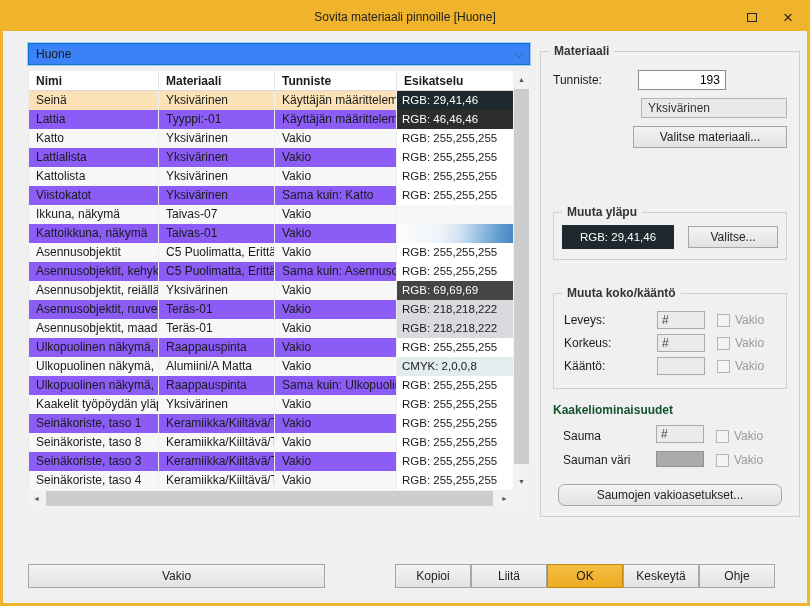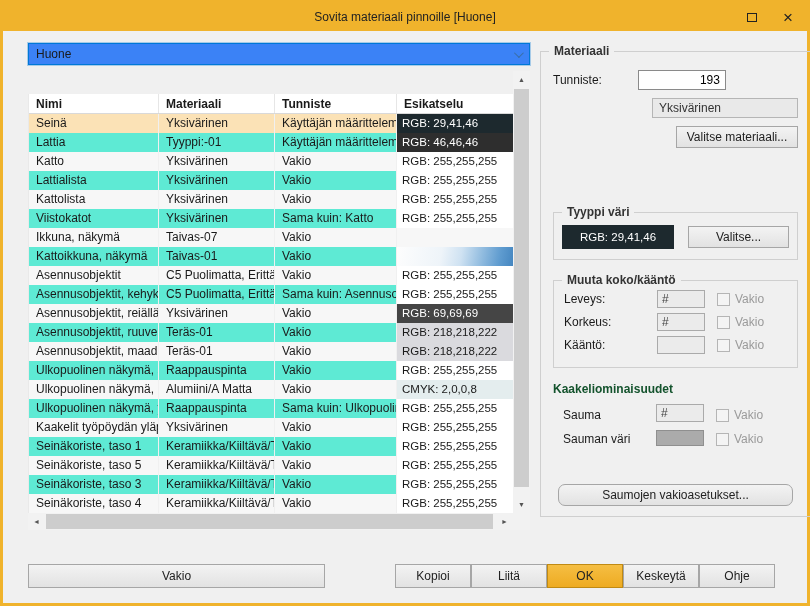--- a/index.html
+++ b/index.html
@@ -31,21 +31,21 @@
   .combo {
     height:22px; background:#3b82f6; border:1px solid #0078d7;
     box-shadow:0 0 0 1px rgba(0,120,215,.30);
     display:flex; align-items:center; padding:0 3px 0 7px; margin-bottom:6px;
   }
   .combo-value { flex:1; white-space:nowrap; overflow:hidden; }
   .chev { width:18px; display:flex; align-items:center; justify-content:center; }
   .chev i { display:inline-block; width:7px; height:7px; border-right:1.6px solid #3a6ea5; border-bottom:1.6px solid #3a6ea5; transform:rotate(45deg) translateY(-2px); }
 
   .tablegrid { display:grid; grid-template-columns:485px 17px; grid-template-rows:auto 17px; }
-  .table { background:#5eead4; border-left:1px solid #e9e9e9;margin-top:23px; }
+  .table { background:#8b5cf6; border-left:1px solid #e9e9e9; }
   .thead { display:grid; grid-template-columns:130px 116px 122px 1fr; height:20px; background:#fff; border-bottom:1px solid #d9d9d9; }
   .th { font-weight:bold; padding:3px 0 0 7px; border-right:1px solid #e6e6e6; white-space:nowrap; overflow:hidden; }
   .th:last-child { border-right:none; }
   .trow { display:grid; grid-template-columns:130px 116px 122px 1fr; height:19px; }
   .trow.alt { background:#f7f7f7; }
   .trow.selected { background:#fbe2b6; }
   .td { padding:0 0 0 7px; line-height:19px; white-space:nowrap; overflow:hidden; border-right:1px solid #f0f0f0; }
   .td.prev { padding:0 0 0 5px; border-right:none; font-size:11.5px; }
 
   .vscroll { background:#f2f2f2; position:relative; }
@@ -58,28 +58,28 @@
 
   .right { flex:1; margin-left:10px; }
   .groupbox { border:1px solid #cfcfcf; position:relative; }
   .glabel { position:absolute; top:-8px; left:8px; background:#f0f0f0; padding:0 5px; font-weight:bold; color:#333; white-space:nowrap; }
   .panel-main { height:466px; margin-top:8px; display:flex; flex-direction:column; padding:14px 12px 10px; }
 
   .row-tunniste { display:flex; justify-content:flex-start; align-items:center; gap:36px; margin-top:4px; }
   .inp-tunniste { width:88px; height:20px; border:1px solid #8a8a8a; background:#fff; text-align:right; padding:0 5px; font:inherit; }
   .ro-field { width:146px; height:20px; border:1px solid #b5b5b5; background:#e9e9e9; color:#333; line-height:18px; padding:0 6px; align-self:flex-end; margin-top:8px; white-space:nowrap; overflow:hidden; }
   .btn { border:1px solid #a6a6a6; background:linear-gradient(#f3f3f3,#e2e2e2); height:22px; font:inherit; color:#222; padding:0 8px; }
-  .btn-valmat { width:122px; align-self:flex-end; margin-top:8px;text-align:center; }
+  .btn-valmat { width:154px; align-self:flex-end; margin-top:8px;text-align:center; }
 
   .gb-vari { margin-top:64px; padding:12px 8px 10px; }
   .vari-row { display:flex; align-items:center; gap:14px; }
   .swatch-dark { width:112px; height:24px; color:#fff; font-size:11.5px; display:flex; align-items:center; justify-content:center; }
-  .btn-valitse { width:101px; }
-
-  .gb-koko { margin-top:20px; padding:4px 8px 8px 10px; }
+  .btn-valitse { width:90px; }
+
+  .gb-koko { margin-top:33px; padding:12px 8px 8px 10px; }
   .koko-row { display:flex; align-items:center; margin:5px 0; }
   .klabel { width:93px; white-space:nowrap; overflow:hidden; }
   .inp-hash { width:48px; height:18px; border:1px solid #aaa; background:#ebebeb; color:#444; padding:0 4px; font:inherit; }
   .chk { display:flex; align-items:center; gap:5px; margin-left:12px; color:#9a9a9a; }
   .chkbox { width:13px; height:13px; border:1px solid #b5b5b5; background:#f4f4f4; display:inline-block; flex:0 0 13px; }
 
   .kaakeli-title { font-weight:bold; margin-top:14px; color:#14532d; }
   .sauma-row { display:flex; align-items:flex-end; margin:8px 0 0 10px; }
   .swatch-gray { width:48px; height:16px; background:#ababab; border:1px solid #8f8f8f; display:inline-block; }
   .btn-saumat { margin-top:auto; width:96%; align-self:center;border-radius:7px; }
@@ -230,21 +230,21 @@
                 <div class="td">Vakio</div>
                 <div class="td prev" style="background: rgb(255, 255, 255); color: rgb(26, 26, 26);">RGB: 255,255,255</div>
               </div>
               <div class="trow">
                 <div class="td">Seinäkoriste, taso 1</div>
                 <div class="td">Keramiikka/Kiiltävä/Tyyp</div>
                 <div class="td">Vakio</div>
                 <div class="td prev" style="background: rgb(255, 255, 255); color: rgb(26, 26, 26);">RGB: 255,255,255</div>
               </div>
               <div class="trow alt">
-                <div class="td">Seinäkoriste, taso 5</div>
+                <div class="td">Seinäkoriste, taso 8</div>
                 <div class="td">Keramiikka/Kiiltävä/Tyyp</div>
                 <div class="td">Vakio</div>
                 <div class="td prev" style="background: rgb(255, 255, 255); color: rgb(26, 26, 26);">RGB: 255,255,255</div>
               </div>
               <div class="trow">
                 <div class="td">Seinäkoriste, taso 3</div>
                 <div class="td">Keramiikka/Kiiltävä/Tyyp</div>
                 <div class="td">Vakio</div>
                 <div class="td prev" style="background: rgb(255, 255, 255); color: rgb(26, 26, 26);">RGB: 255,255,255</div>
               </div>
@@ -279,21 +279,21 @@
         <div class="row-tunniste">
           <span>Tunniste:</span>
           <input class="inp-tunniste" value="193" style="">
         </div>
 
         <div class="ro-field">Yksivärinen</div>
 
         <button class="btn btn-valmat">Valitse materiaali...</button>
 
         <div class="groupbox gb-vari">
-          <span class="glabel">Tyyppi väri</span>
+          <span class="glabel">Muuta yläpu</span>
           <div class="vari-row">
             <div class="swatch-dark" style="background: rgb(29, 41, 46);">RGB: 29,41,46</div>
             <button class="btn btn-valitse">Valitse...</button>
           </div>
         </div>
 
         <div class="groupbox gb-koko">
           <span class="glabel">Muuta koko/kääntö</span>
 
           <div class="koko-row">

